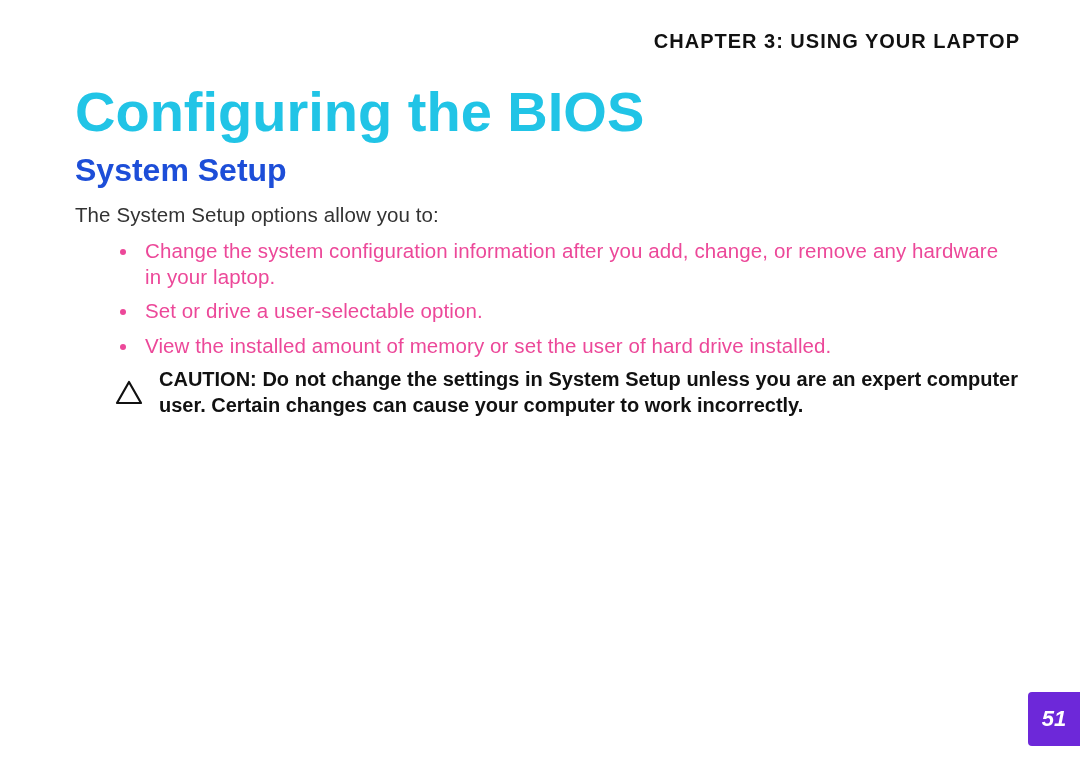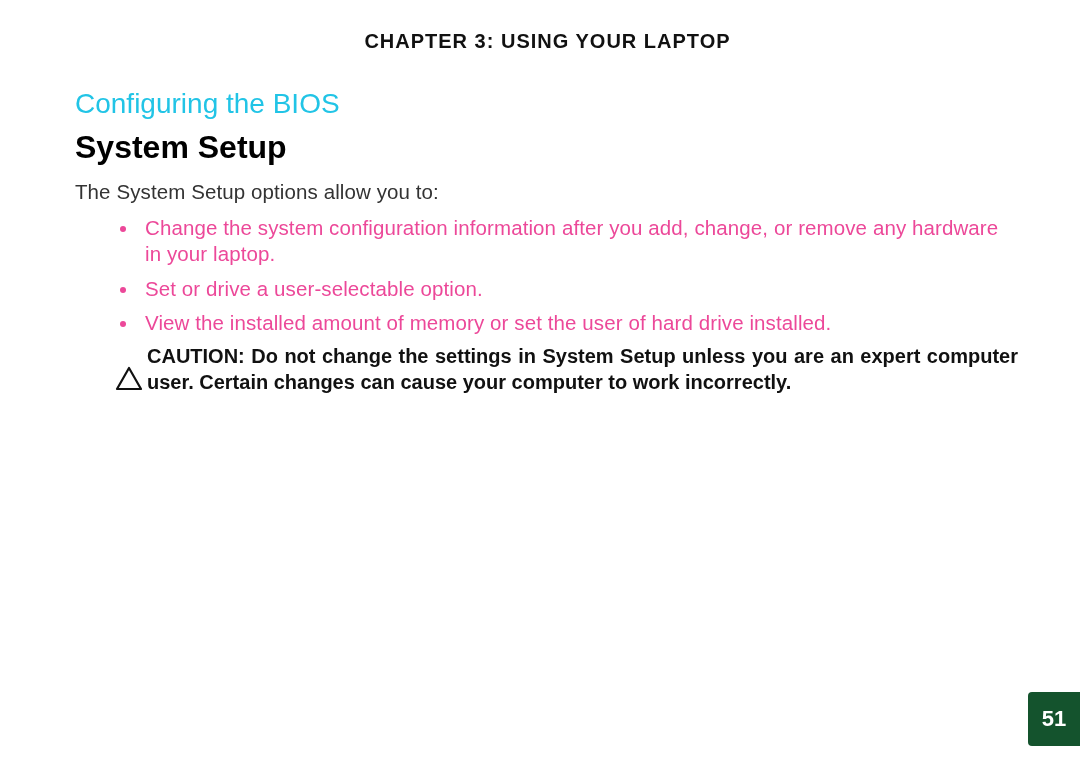--- a/index.html
+++ b/index.html
@@ -14,36 +14,36 @@
     overflow: hidden;
   }
   .page {
     box-sizing: border-box;
     padding: 30px 60px 30px 75px;
     width: 100%;
     height: 100%;
     position: relative;
   }
   .chapter-header {
-    text-align: center;
+    text-align: right;
     font-weight: 700;
     letter-spacing: 1px;
     font-size: 20px;
     color: #111;
-    margin: 0 0 36px 0;
+    margin: 0 0 28px 0;
   }
   .h1 {
     color: #21c4e6;
-    font-size: 28px;
-    font-weight: 400;
+    font-size: 56px;
+    font-weight: 700;
     margin: 0 0 10px 0;
     line-height: 1.1;
   }
   .h2 {
-    color: #000000;
+    color: #1d4ed8;
     font-size: 32px;
     font-weight: 700;
     margin: 6px 0 14px 0;
     line-height: 1.1;
   }
   .body-text {
     font-size: 20.5px;
     font-weight: 300;
     color: #333;
     line-height: 1.28;
@@ -63,52 +63,53 @@
     font-size: 20.5px;
     font-weight: 300;
     color: #ec4899;
     line-height: 1.28;
     margin: 3px 0 8px 0;
     padding-left: 6px;
     letter-spacing: 0.1px;
   }
   .caution-block {
     display: flex;
-    align-items: flex-end;
-    gap: 4px;
+    align-items: center;
+    gap: 16px;
     margin-top: 4px;
     padding-left: 40px;
     padding-right: 2px;
   }
   .caution-icon {
     flex: 0 0 auto;
     margin-top: 4px;
   }
   .caution-text {
     font-size: 20px;
     font-weight: 700;
     line-height: 1.28;
     text-align: justify;
     text-justify: inter-word;
     color: #111;
   }
   .page-number-tab {
     position: absolute;
     right: 0;
     bottom: 20px;
-    background: #14532d;
+    background: #6d28d9;
     color: #ffffff;
     width: 52px;
     height: 54px;
     display: flex;
     align-items: center;
     justify-content: center;
     font-size: 22px;
     font-weight: 600;
     border-radius: 4px 0 0 4px;
+    font-style: italic;
   }
 </style>
 </head>
 <body>
 
 <div class="page">
 
   <div class="chapter-header">CHAPTER 3: USING YOUR LAPTOP</div>
 
   <div class="h1">Configuring the BIOS</div>

